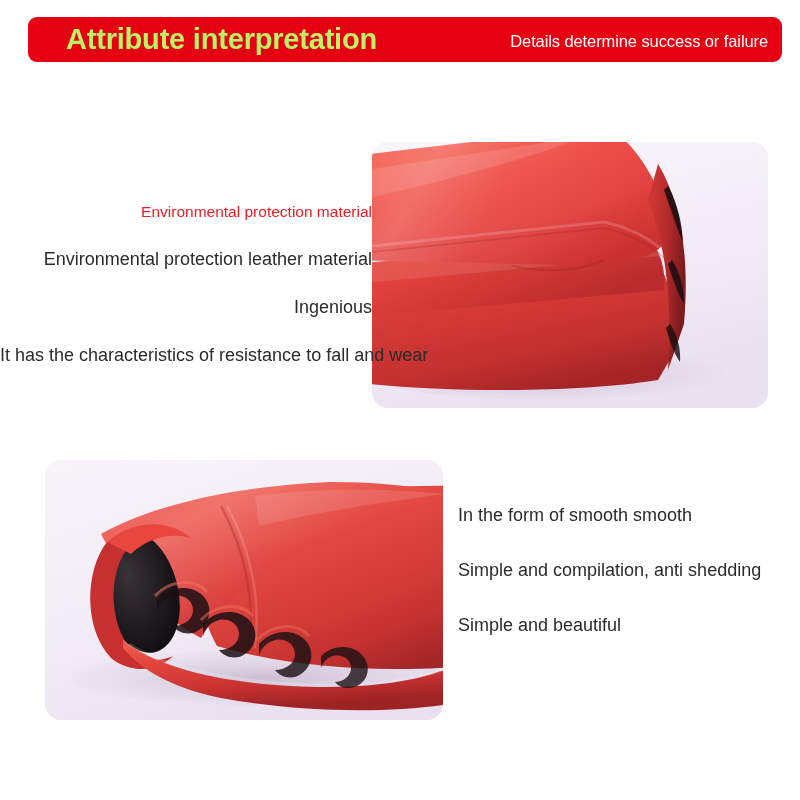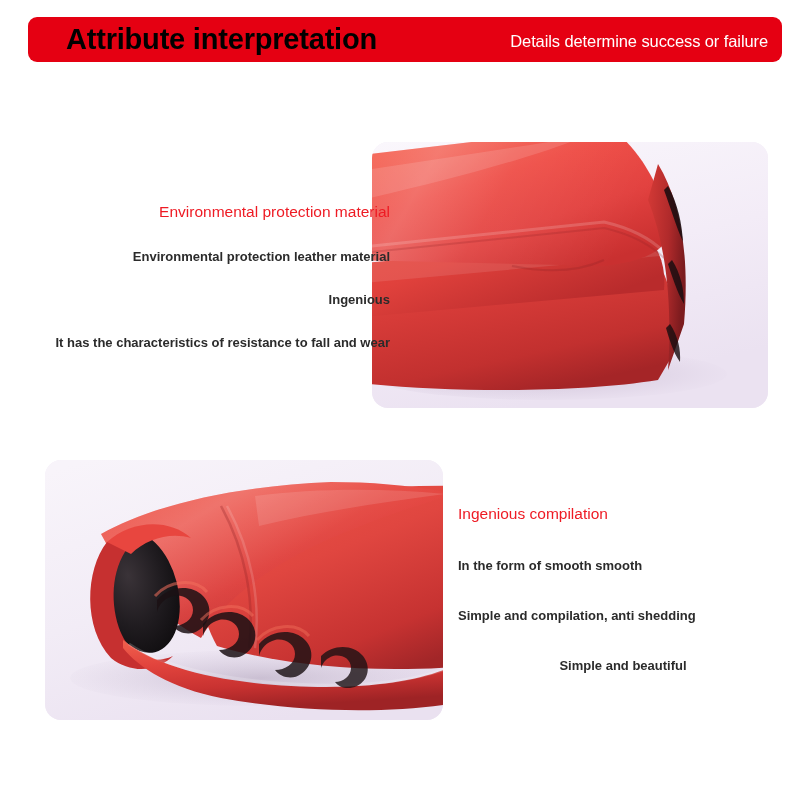--- a/index.html
+++ b/index.html
@@ -24,21 +24,21 @@
     height: 45px;
     background: #e50012;
     border-radius: 9px;
     box-sizing: border-box;
   }
   #header-title {
     position: absolute;
     left: 38px;
     top: 50%;
     transform: translateY(-52%);
-    color: #000000;
+    color: #bef264;
     font-size: 29px;
     font-weight: bold;
     letter-spacing: -0.2px;
     white-space: nowrap;
     line-height: 1;
   }
   #header-subtitle {
     position: absolute;
     right: 14px;
     top: 50%;
@@ -75,59 +75,58 @@
     top: 460px;
     width: 398px;
     height: 260px;
   }
 
   
   .feature-block {
     position: absolute;
   }
   #feature-block-top {
-    left: 18px;
+    left: 0px;
     top: 204px;
     width: 372px;
     text-align: right;
   }
   #feature-block-bottom {
     left: 458px;
     top: 506px;
     width: 330px;
     text-align: left;
   }
   .feature-heading {
     color: #ee1b24;
     font-size: 15.5px;
     font-weight: normal;
     line-height: 1;
     white-space: nowrap;
   }
   .feature-line {
     color: #2b2b2b;
-    font-size: 13px;
-    font-weight: bold;
+    font-size: 18px;
+    font-weight: normal;
     line-height: 1;
     white-space: nowrap;
   }
   #feature-block-top .feature-line,
   #feature-block-top .feature-heading {
     margin-bottom: 30px;
   }
   #feature-block-top .feature-line:last-child {
     margin-bottom: 16px;
   }
   #feature-block-bottom .feature-line,
   #feature-block-bottom .feature-heading {
     margin-bottom: 37px;
   }
   #feature-block-bottom .feature-line:last-child {
     margin-bottom: 12px;
-    text-align: center;
   }
 </style>
 </head>
 <body>
 
 <div id="header-banner">
   <div id="header-title">Attribute interpretation</div>
   <div id="header-subtitle">Details determine success or failure</div>
 </div>
 
@@ -312,17 +311,16 @@
 
     <path d="M 110 136 C 124 120 150 118 162 132" fill="none" stroke="#f2705c" stroke-opacity="0.55" stroke-width="3"></path>
     <path d="M 156 160 C 170 144 196 142 208 156" fill="none" stroke="#f2705c" stroke-opacity="0.50" stroke-width="3"></path>
     <path d="M 212 180 C 226 164 252 162 264 176" fill="none" stroke="#f2705c" stroke-opacity="0.45" stroke-width="3"></path>
 
     <path d="M 210 36 C 270 28 340 28 400 34 C 340 42 272 52 214 66 Z" fill="#ffffff" opacity="0.12"></path>
   </svg>
 </div>
 
 <div class="feature-block" id="feature-block-bottom">
-  <div class="feature-heading">Ingenious compilation</div>
   <div class="feature-line">In the form of smooth smooth</div>
   <div class="feature-line">Simple and compilation, anti shedding</div>
   <div class="feature-line">Simple and beautiful</div>
 </div>
 
 </body></html>

